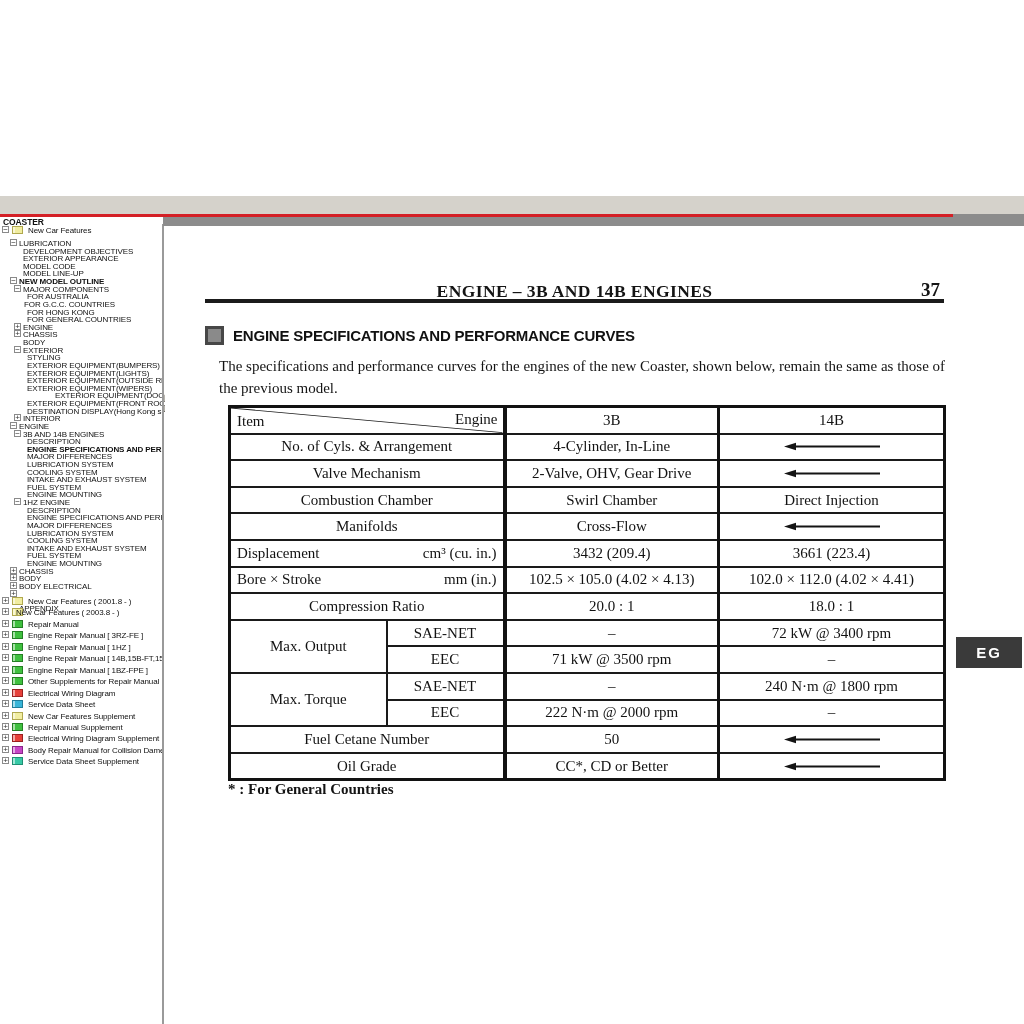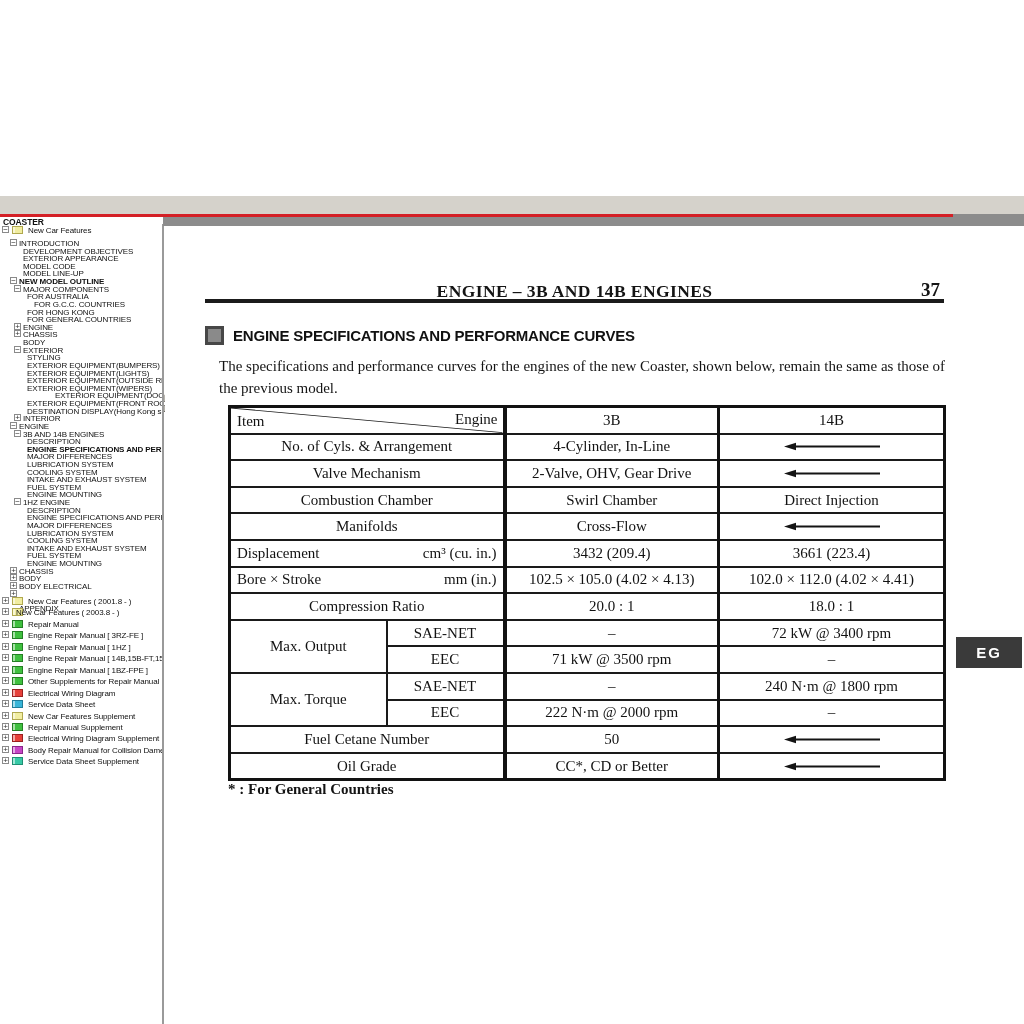--- a/index.html
+++ b/index.html
@@ -95,21 +95,21 @@
       <div class="srow" title="COASTER" style="top: 3px; left: 0px; width: 162px;">
         <span class="slabel sroot" style="position: absolute; left: 3px; top: 0px;">COASTER</span>
       </div>
       <div class="srow" title="New Car Features" style="top: 12px; left: 0px; width: 162px;">
         <span class="ebox" style="left: 2px;">−</span>
         <span class="bicon" style="left: 12px; background: rgb(241, 237, 160); border: 1px solid rgb(176, 168, 78); box-shadow: rgba(255, 255, 255, 0.55) 2px 0px 0px inset;"></span>
         <span class="slabel" style="position: absolute; left: 28px; top: 0px;">New Car Features</span>
       </div>
       <div class="srow" title="INTRODUCTION" style="top: 25px; left: 0px; width: 162px;">
         <span class="ebox" style="left: 10px;">−</span>
-        <span class="slabel" style="position: absolute; left: 19px; top: 0px;">INTRODUCTION</span>
+        <span class="slabel" style="position: absolute; left: 19px; top: 0px;">LUBRICATION</span>
       </div>
       <div class="srow" title="DEVELOPMENT OBJECTIVES" style="top: 32.62px; left: 0px; width: 162px;">
         <span class="slabel" style="position: absolute; left: 23px; top: 0px;">DEVELOPMENT OBJECTIVES</span>
       </div>
       <div class="srow" title="EXTERIOR APPEARANCE" style="top: 40.24px; left: 0px; width: 162px;">
         <span class="slabel" style="position: absolute; left: 23px; top: 0px;">EXTERIOR APPEARANCE</span>
       </div>
       <div class="srow" title="MODEL CODE" style="top: 47.86px; left: 0px; width: 162px;">
         <span class="slabel" style="position: absolute; left: 23px; top: 0px;">MODEL CODE</span>
       </div>
@@ -121,21 +121,21 @@
         <span class="slabel" style="position: absolute; left: 19px; top: 0px; font-weight: bold;">NEW MODEL OUTLINE</span>
       </div>
       <div class="srow" title="MAJOR COMPONENTS" style="top: 70.72px; left: 0px; width: 162px;">
         <span class="ebox" style="left: 14px;">−</span>
         <span class="slabel" style="position: absolute; left: 23px; top: 0px;">MAJOR COMPONENTS</span>
       </div>
       <div class="srow" title="FOR AUSTRALIA" style="top: 78.34px; left: 0px; width: 162px;">
         <span class="slabel" style="position: absolute; left: 27px; top: 0px;">FOR AUSTRALIA</span>
       </div>
       <div class="srow" title="FOR G.C.C. COUNTRIES" style="top: 85.96px; left: 0px; width: 162px;">
-        <span class="slabel" style="position: absolute; left: 34px; top: 0px;">FOR G.C.C. COUNTRIES</span>
+        <span class="slabel" style="position: absolute; left: 24px; top: 0px;">FOR G.C.C. COUNTRIES</span>
       </div>
       <div class="srow" title="FOR HONG KONG" style="top: 93.58px; left: 0px; width: 162px;">
         <span class="slabel" style="position: absolute; left: 27px; top: 0px;">FOR HONG KONG</span>
       </div>
       <div class="srow" title="FOR GENERAL COUNTRIES" style="top: 101.2px; left: 0px; width: 162px;">
         <span class="slabel" style="position: absolute; left: 27px; top: 0px;">FOR GENERAL COUNTRIES</span>
       </div>
       <div class="srow" title="ENGINE" style="top: 108.82px; left: 0px; width: 162px;">
         <span class="ebox" style="left: 14px;">+</span>
         <span class="slabel" style="position: absolute; left: 23px; top: 0px;">ENGINE</span>

